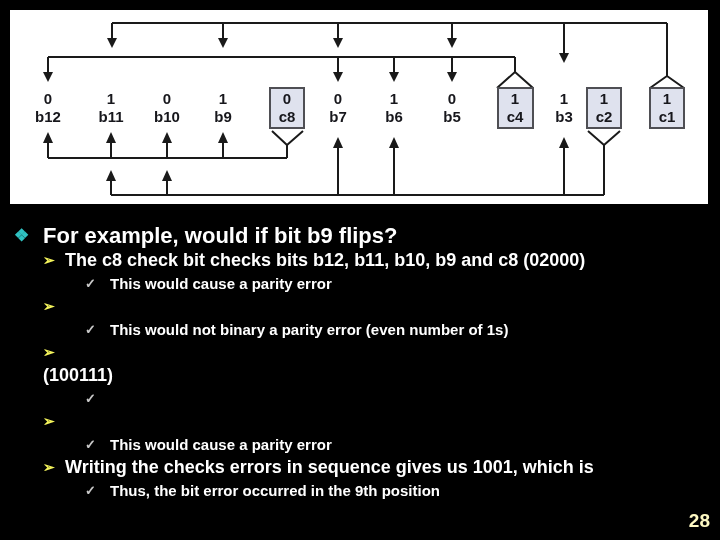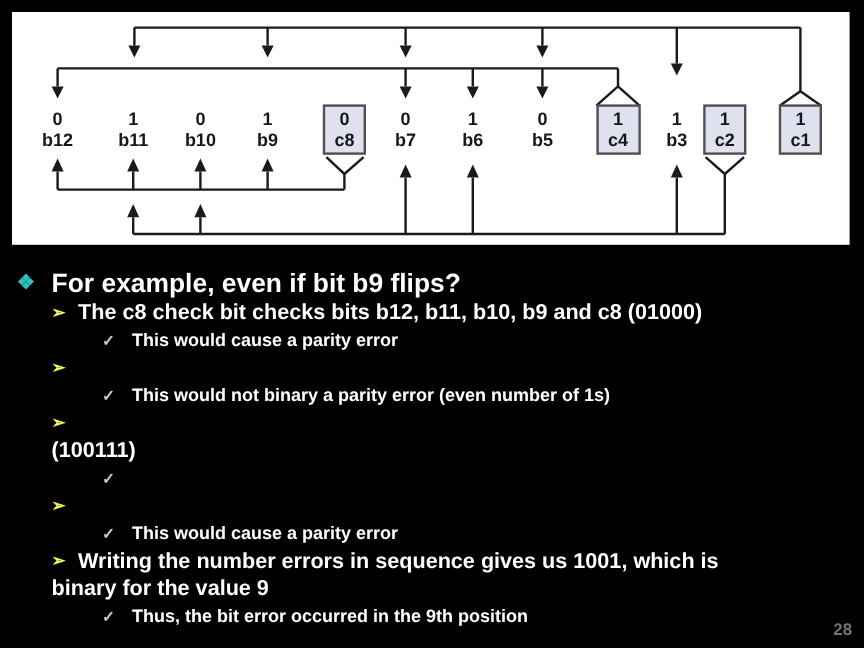--- a/index.html
+++ b/index.html
@@ -24,21 +24,21 @@
   .title-row .diamond { color:#2fc1c1; font-size:17px; width:29px; flex:0 0 29px; line-height:27px; }
   .l2 { padding-left:43px; font-size:18px; font-weight:bold; line-height:23px; }
   .l2 .arrow { color:#f6f65c; font-size:14px; width:22px; flex:0 0 22px; line-height:23px; }
   .l2.cont { }
   .l3 { padding-left:85px; font-size:15px; font-weight:bold; line-height:23px; }
   .l3 .check { color:#c9c9c9; font-size:13px; width:25px; flex:0 0 25px; line-height:23px; }
   .txt { white-space:nowrap; }
   
   .pagenum {
     position:absolute; right:10px; bottom:8px;
-    color:#737373; font-size:14px; font-weight:bold;
+    color:#fef9c3; font-size:19px; font-weight:bold;
   }
 </style>
 </head>
 <body>
 
 <div class="figure">
   <svg width="720" height="212" viewBox="0 0 720 212">
     <rect x="10" y="10" width="698" height="194" fill="#ffffff"></rect>
 
     <g stroke="#1a1a1a" stroke-width="2" fill="#1a1a1a">
@@ -130,26 +130,26 @@
       <text x="667" y="104">1</text>
       <text x="667" y="122">c1</text>
     </g>
   </svg>
 </div>
 
 <div class="content">
 
   <div class="row title-row">
     <span class="diamond">❖</span>
-    <span class="txt">For example, even if bit b9 flips?</span>
+    <span class="txt">For example, would if bit b9 flips?</span>
   </div>
 
   <div class="row l2">
     <span class="arrow">➢</span>
-    <span class="txt">The c8 check bit checks bits b12, b11, b10, b9 and c8 (01000)</span>
+    <span class="txt">The c8 check bit checks bits b12, b11, b10, b9 and c8 (02000)</span>
   </div>
   <div class="row l3">
     <span class="check">✓</span>
     <span class="txt">This would cause a parity error</span>
   </div>
 
   <div class="row l2">
     <span class="arrow">➢</span>
   </div>
   <div class="row l3">
@@ -170,24 +170,21 @@
   <div class="row l2">
     <span class="arrow">➢</span>
   </div>
   <div class="row l3">
     <span class="check">✓</span>
     <span class="txt">This would cause a parity error</span>
   </div>
 
   <div class="row l2">
     <span class="arrow">➢</span>
-    <span class="txt">Writing the number errors in sequence gives us 1001, which is</span>
-  </div>
-  <div class="row l2 cont">
-    <span class="txt">binary for the value 9</span>
+    <span class="txt">Writing the checks errors in sequence gives us 1001, which is</span>
   </div>
   <div class="row l3">
     <span class="check">✓</span>
     <span class="txt">Thus, the bit error occurred in the 9th position</span>
   </div>
 
 </div>
 
 <div class="pagenum">28</div>
 

